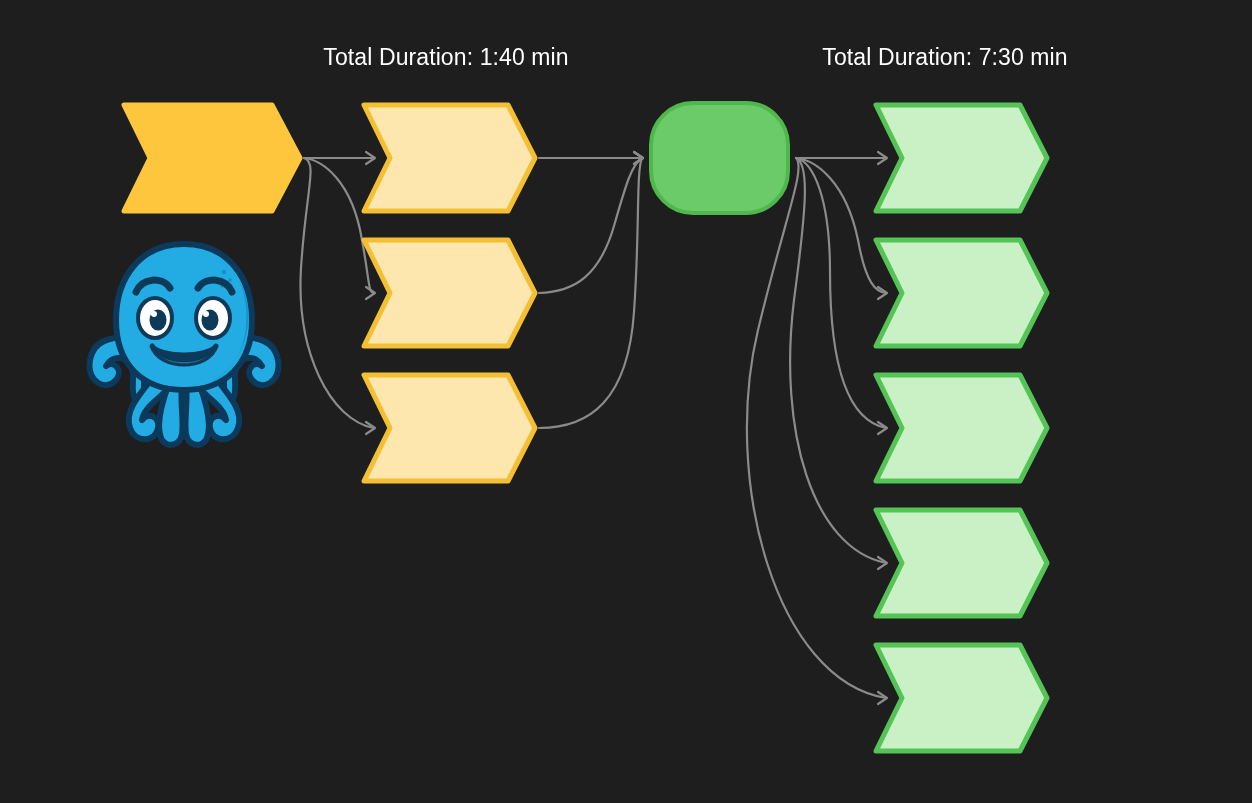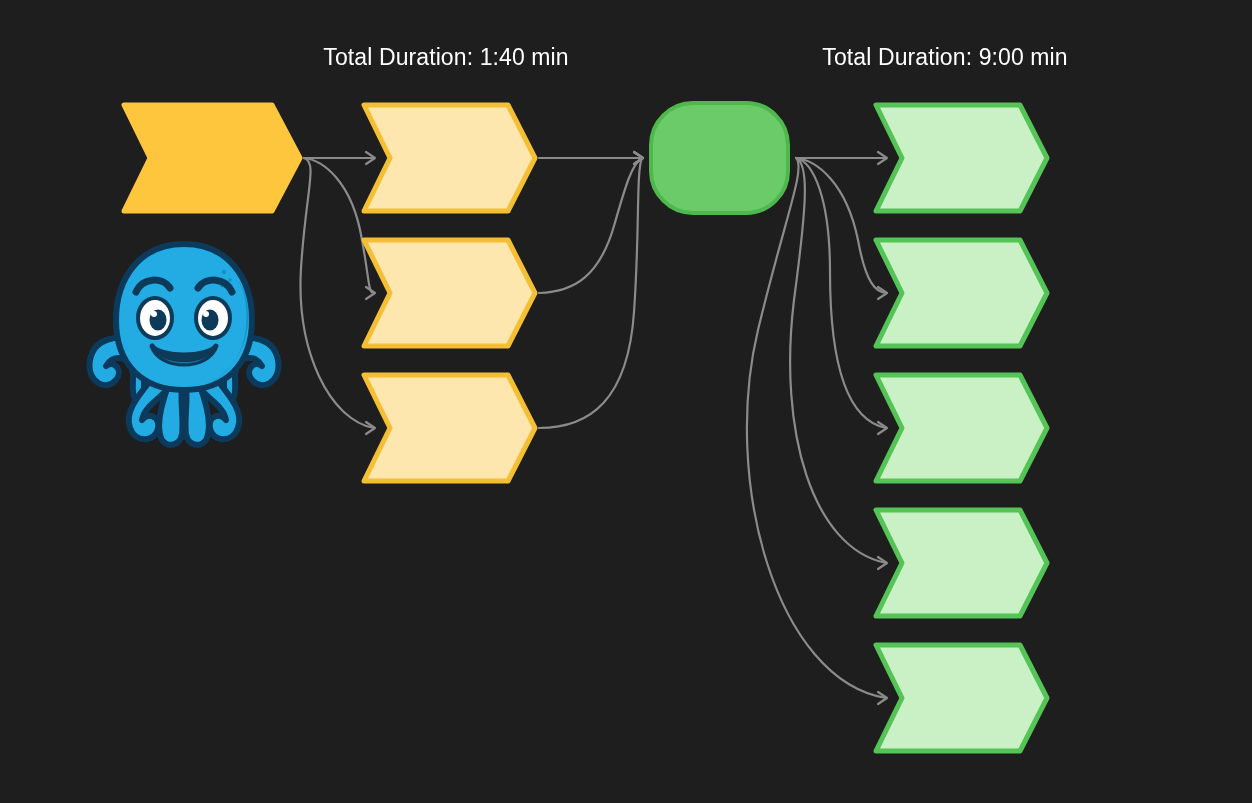--- a/index.html
+++ b/index.html
@@ -81,21 +81,21 @@
     width: 204px;
     height: 212px;
   }
 </style>
 </head>
 <body>
 
 <div id="stage">
 
   <div class="heading" id="heading-build">Total Duration: 1:40 min</div>
-  <div class="heading" id="heading-test">Total Duration: 9:00 min</div>
+  <div class="heading" id="heading-test">Total Duration: 7:30 min</div>
 
   <svg id="octopus" viewBox="0 0 204 212">
     <g>
 
       <g fill="#22ace3" stroke="#0b3a5c" stroke-width="6" stroke-linejoin="round" stroke-linecap="round">
 
         <path d="M62 108 C 36 96, 12 102, 8 124 C 4 146, 24 156, 34 144
                  C 42 134, 32 124, 24 130 C 30 118, 46 120, 50 132
                  C 54 146, 44 162, 62 170 Z"></path>
 

